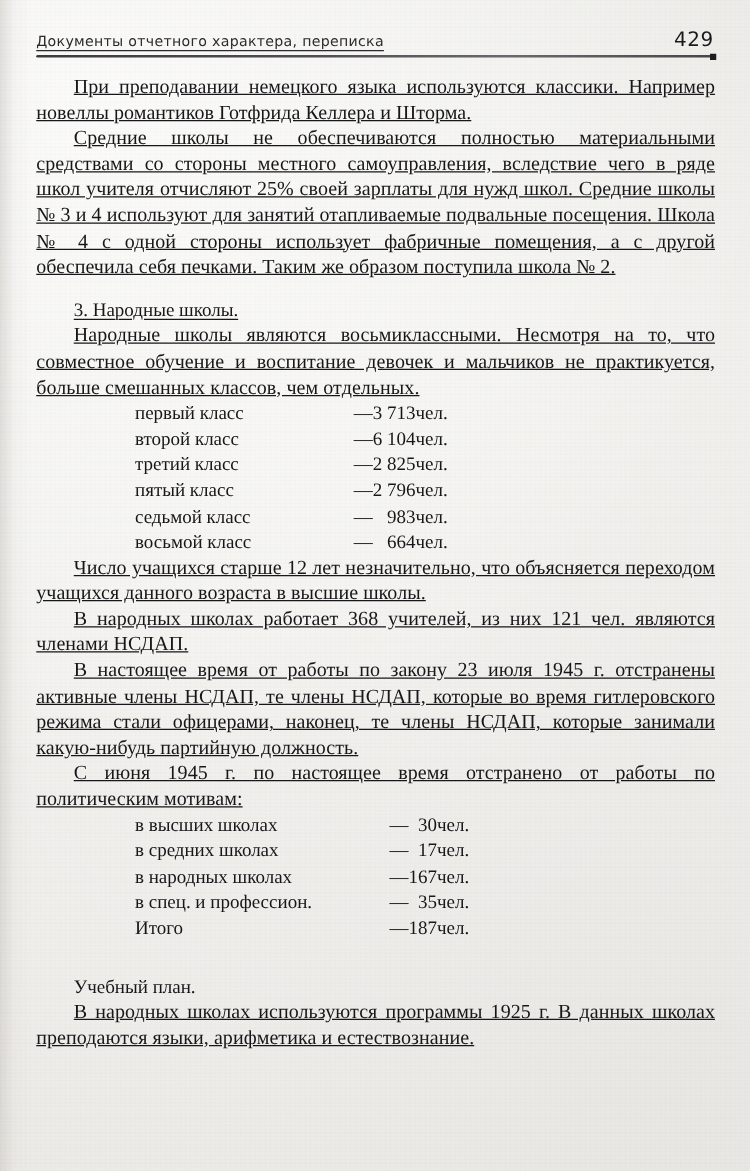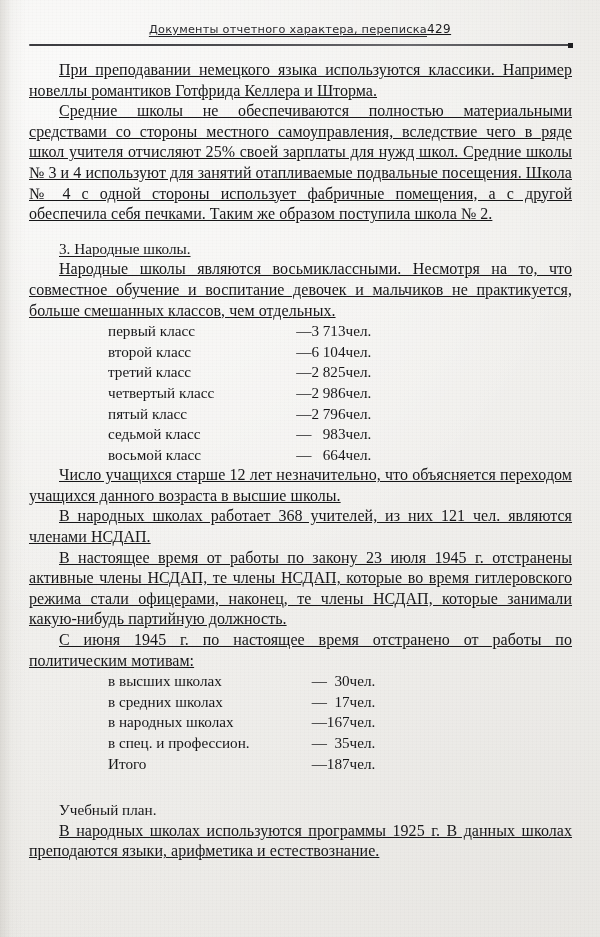--- a/index.html
+++ b/index.html
@@ -53,36 +53,35 @@
   }
 
   
   .running-head {
     position: absolute;
     left: 29px;
     top: 22px;
     width: 542px;
     display: flex;
     align-items: baseline;
-    justify-content: center;
-    text-decoration: underline;
+    justify-content: space-between;
   }
   .running-head-title {
     font-family: "DejaVu Sans", "Liberation Sans", sans-serif;
     font-size: 11.3px;
     letter-spacing: 0.25px;
     color: #2a2a2e;
     text-decoration: underline;
     text-underline-offset: 2.5px;
     text-decoration-thickness: 1px;
     white-space: nowrap;
   }
   .running-head-page {
     font-family: "DejaVu Sans", "Liberation Sans", sans-serif;
-    font-size: 12px;
+    font-size: 16px;
     color: #1a1a1d;
     letter-spacing: 0.4px;
   }
   .head-rule {
     position: absolute;
     left: 29px;
     top: 44px;
     width: 542px;
     height: 3px;
   }
@@ -208,27 +207,20 @@
             <td class="dl-pad"></td>
           </tr>
           <tr class="dl-row">
             <td class="dl-label">третий класс</td>
             <td class="dl-dash">—</td>
             <td class="dl-num">2 825</td>
             <td class="dl-unit">чел.</td>
             <td class="dl-pad"></td>
           </tr>
           <tr class="dl-row">
-            <td class="dl-label">четвертый класс</td>
-            <td class="dl-dash">—</td>
-            <td class="dl-num">2 986</td>
-            <td class="dl-unit">чел.</td>
-            <td class="dl-pad"></td>
-          </tr>
-          <tr class="dl-row">
             <td class="dl-label">пятый класс</td>
             <td class="dl-dash">—</td>
             <td class="dl-num">2 796</td>
             <td class="dl-unit">чел.</td>
             <td class="dl-pad"></td>
           </tr>
           <tr class="dl-row">
             <td class="dl-label">седьмой класс</td>
             <td class="dl-dash">—</td>
             <td class="dl-num">983</td>

